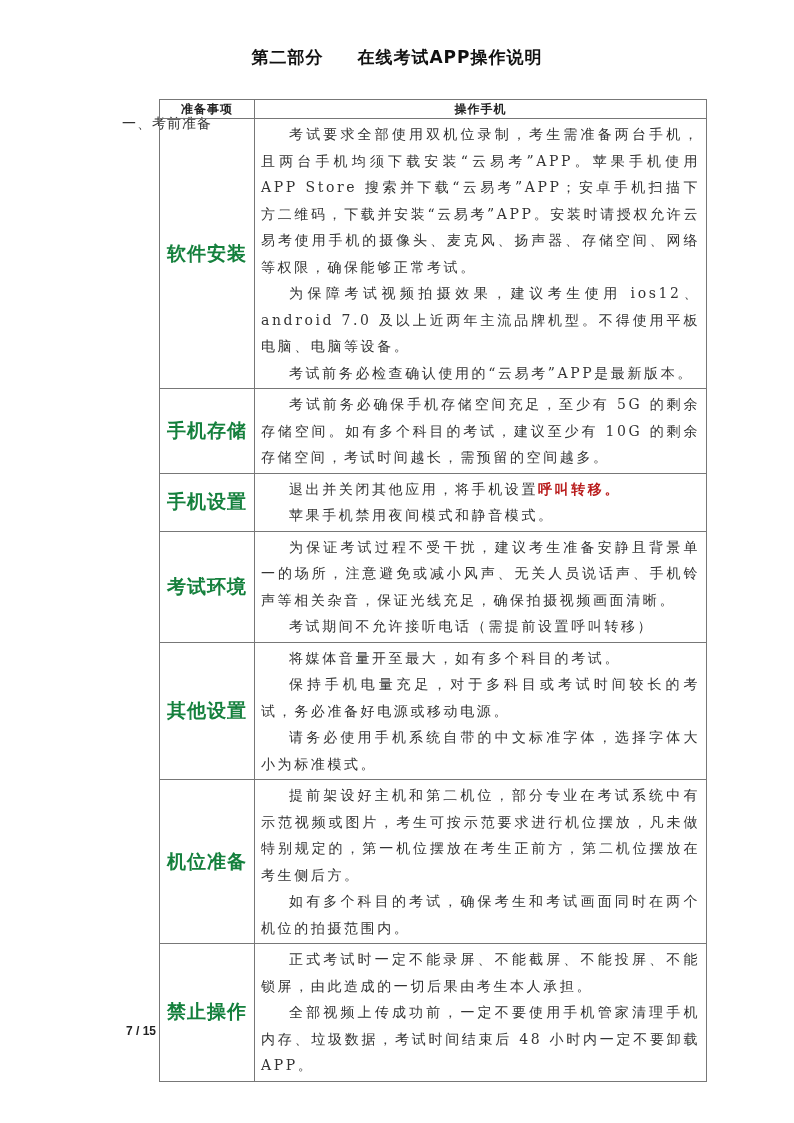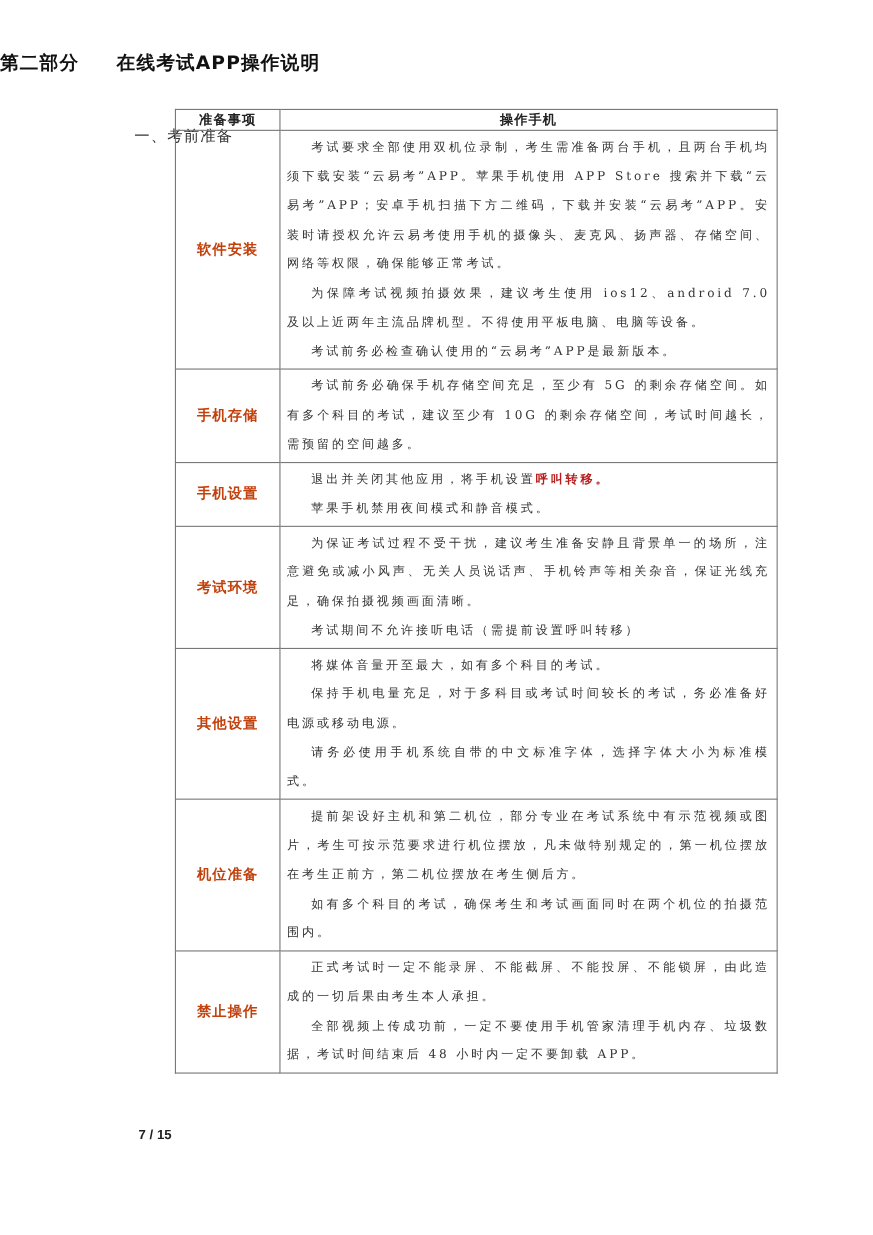--- a/index.html
+++ b/index.html
@@ -1,33 +1,33 @@
 <!DOCTYPE html>
 <html><head>
 <meta charset="utf-8">
 <style>
   html, body { margin: 0; padding: 0; background: #ffffff; }
   body { width: 794px; height: 1123px; position: relative; overflow: hidden;
          font-family: "DejaVu Serif", "Liberation Serif", serif; color: #222; }
-  .title { position: absolute; top: 46px; left: 0; width: 794px; text-align: left;
+  .title { position: absolute; top: 46px; left: 0; width: 794px; text-align: center;
            font-family: "DejaVu Sans", "Liberation Sans", sans-serif; font-weight: bold;
            font-size: 17px; letter-spacing: 1px; color: #111; }
   .title .gap { display: inline-block; width: 34px; }
   .section { position: absolute; top: 80px; left: 122px; font-size: 14px; color: #333; letter-spacing: 1px; margin-top: 35px; }
   table { position: absolute; top: 99px; left: 123px; width: 547px; border-collapse: collapse;
           table-layout: fixed; margin-left: 36px; }
   td, th { border: 1px solid #777; padding: 0; }
   col.c1 { width: 95px; }
   col.c2 { width: 452px; }
   th { height: 18px; font-family: "DejaVu Sans", "Liberation Sans", sans-serif; font-weight: bold;
        font-size: 12px; text-align: center; color: #222; letter-spacing: 1px; }
   td.label { text-align: center; vertical-align: middle; font-family: Liberation Mono, monospace;
-             font-weight: bold; font-size: 13px; color: #c2410c; letter-spacing: 1px; }
+             font-weight: bold; font-size: 19px; color: #15803d; letter-spacing: 1px; }
   td.content { vertical-align: top; padding: 2px 6px 2px 6px; }
-  td.content p { margin: 0; font-size: 11px; line-height: 26.5px; text-align: justify;
+  td.content p { margin: 0; font-size: 14px; line-height: 26.5px; text-align: justify;
                  letter-spacing: 2.6px; text-indent: 2em; color: #333; }
   .bold { font-weight: bold; color: #b91c1c; }
   .page-num { position: absolute; top: 1024px; left: 126px; font-family: "Liberation Sans", sans-serif;
               font-weight: bold; font-size: 12px; color: #222; }
 </style>
 </head>
 <body>
 
 <div class="title">
   <span>第二部分</span><span class="gap"></span><span>在线考试APP操作说明</span>

